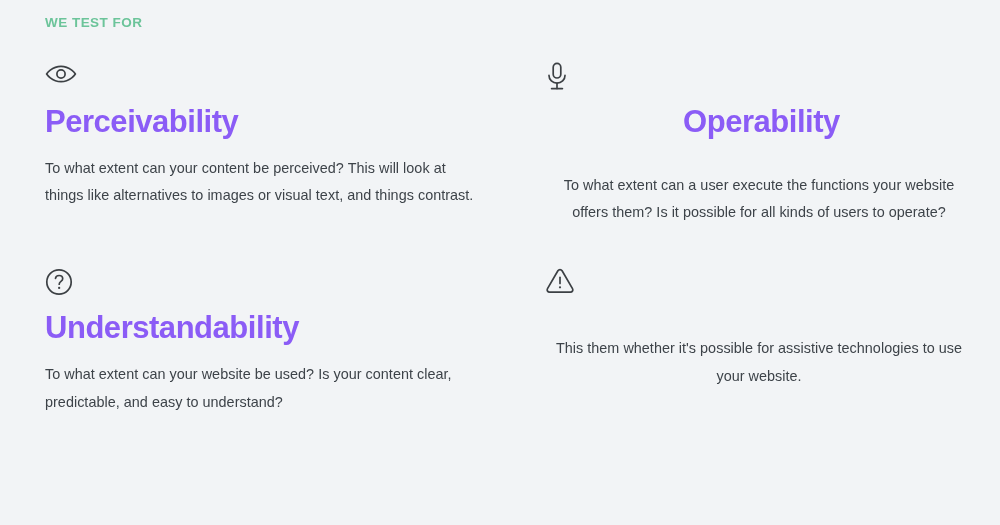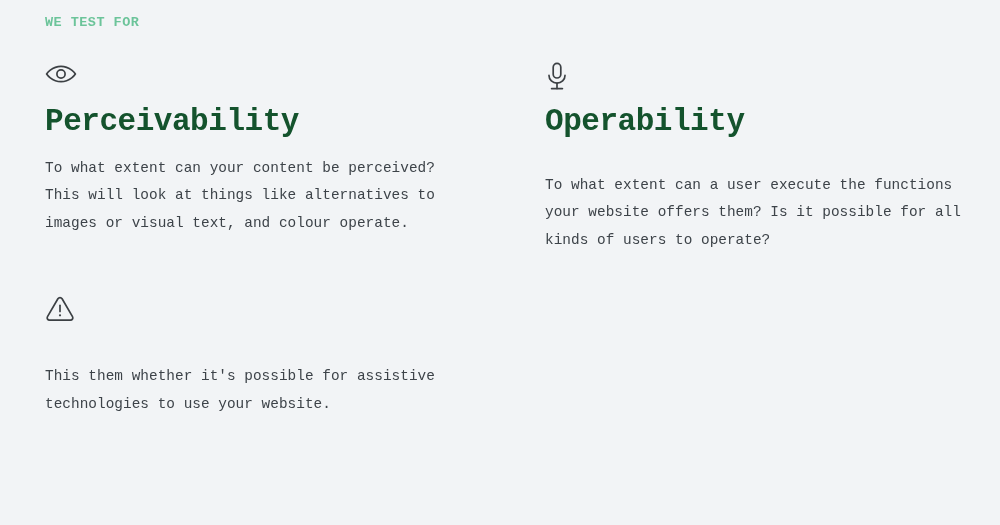--- a/index.html
+++ b/index.html
@@ -14,21 +14,20 @@
     -webkit-font-smoothing: antialiased;
     overflow: hidden;
   }
 
   .section {
     position: relative;
     width: 1000px;
     height: 525px;
     box-sizing: border-box;
     padding: 8px;
-    font-family: Liberation Mono, monospace;
   }
 
   .eyebrow {
     position: absolute;
     left: 45px;
     top: 15px;
     font-size: 13.5px;
     font-weight: 700;
     letter-spacing: 0.035em;
     color: #6cc49a;
@@ -50,38 +49,39 @@
   .card {
     box-sizing: border-box;
     padding-left: 45px;
     padding-right: 22px;
   }
   .card.col2 {
     padding-left: 545px;
   }
   .grid > .card.col2 {
     padding-left: 45px;
+    text-align: center;
   }
 
   .card-icon {
     height: 36px;
     display: block;
     margin: 0 0 6px 0;
     color: #3c4044;
   }
   .card-icon svg {
     display: block;
   }
 
   .card-title {
     margin: 0;
     font-size: 31px;
     line-height: 1.18;
     font-weight: 700;
-    color: #14532d;
+    color: #8b5cf6;
     letter-spacing: -0.015em;
   }
 
   .card-body {
     margin: 14px 0 0 0;
     font-size: 14.4px;
     line-height: 1.93;
     color: #3d4349;
     max-width: 432px;
     letter-spacing: 0.002em;
@@ -101,36 +101,47 @@
   <div class="grid">
 
     <div class="card">
       <span class="card-icon">
         <svg width="32" height="24" viewBox="0 0 32 24" fill="none" stroke="currentColor" stroke-width="1.7" stroke-linecap="round" stroke-linejoin="round" aria-hidden="true">
           <path d="M1.6 12C1.6 12 6.6 4.4 16 4.4C25.4 4.4 30.4 12 30.4 12C30.4 12 25.4 19.6 16 19.6C6.6 19.6 1.6 12 1.6 12Z"></path>
           <circle cx="16" cy="12" r="4.1"></circle>
         </svg>
       </span>
       <h3 class="card-title">Perceivability</h3>
-      <p class="card-body">To what extent can your content be perceived? This will look at things like alternatives to images or visual text, and colour operate.</p>
+      <p class="card-body">To what extent can your content be perceived? This will look at things like alternatives to images or visual text, and things contrast.</p>
     </div>
 
     <div class="card col2">
       <span class="card-icon">
         <svg width="24" height="31" viewBox="0 0 24 31" fill="none" stroke="currentColor" stroke-width="1.7" stroke-linecap="round" stroke-linejoin="round" aria-hidden="true">
           <rect x="8.2" y="1.4" width="7.6" height="14.6" rx="3.8"></rect>
           <path d="M4 13.4C4 17.8 7.6 21.2 12 21.2C16.4 21.2 20 17.8 20 13.4"></path>
           <line x1="12" y1="21.2" x2="12" y2="26.4"></line>
           <line x1="6.6" y1="26.6" x2="17.4" y2="26.6"></line>
         </svg>
       </span>
       <h3 class="card-title">Operability</h3>
       <p class="card-body">To what extent can a user execute the functions your website offers them? Is it possible for all kinds of users to operate?</p>
     </div>
 
+    <div class="card">
+      <span class="card-icon">
+        <svg width="28" height="28" viewBox="0 0 28 28" fill="none" stroke="currentColor" stroke-width="1.7" stroke-linecap="round" stroke-linejoin="round" aria-hidden="true">
+          <circle cx="14" cy="14" r="12.2"></circle>
+          <path d="M10.5 10.4C10.7 8.7 12.2 7.5 14.1 7.5C16.1 7.5 17.7 8.9 17.7 10.8C17.7 13.3 14.2 13.6 14.2 16.2"></path>
+          <circle cx="14.15" cy="19.9" r="1.15" fill="currentColor" stroke="none"></circle>
+        </svg>
+      </span>
+      <h3 class="card-title">Understandability</h3>
+      <p class="card-body">To what extent can your website be used? Is your content clear, predictable, and easy to understand?</p>
+    </div>
 
     <div class="card col2">
       <span class="card-icon">
         <svg width="30" height="27" viewBox="0 0 30 27" fill="none" stroke="currentColor" stroke-width="1.7" stroke-linecap="round" stroke-linejoin="round" aria-hidden="true">
           <path d="M12.9 2.7C13.85 1.2 16.15 1.2 17.1 2.7L27.5 20.6C28.45 22.2 27.3 24.2 25.4 24.2H4.6C2.7 24.2 1.55 22.2 2.5 20.6L12.9 2.7Z"></path>
           <line x1="15" y1="9.3" x2="15" y2="15.4"></line>
           <circle cx="15" cy="19.3" r="1.1" fill="currentColor" stroke="none"></circle>
         </svg>
       </span>
       <p class="card-body">This them whether it's possible for assistive technologies to use your website.</p>

